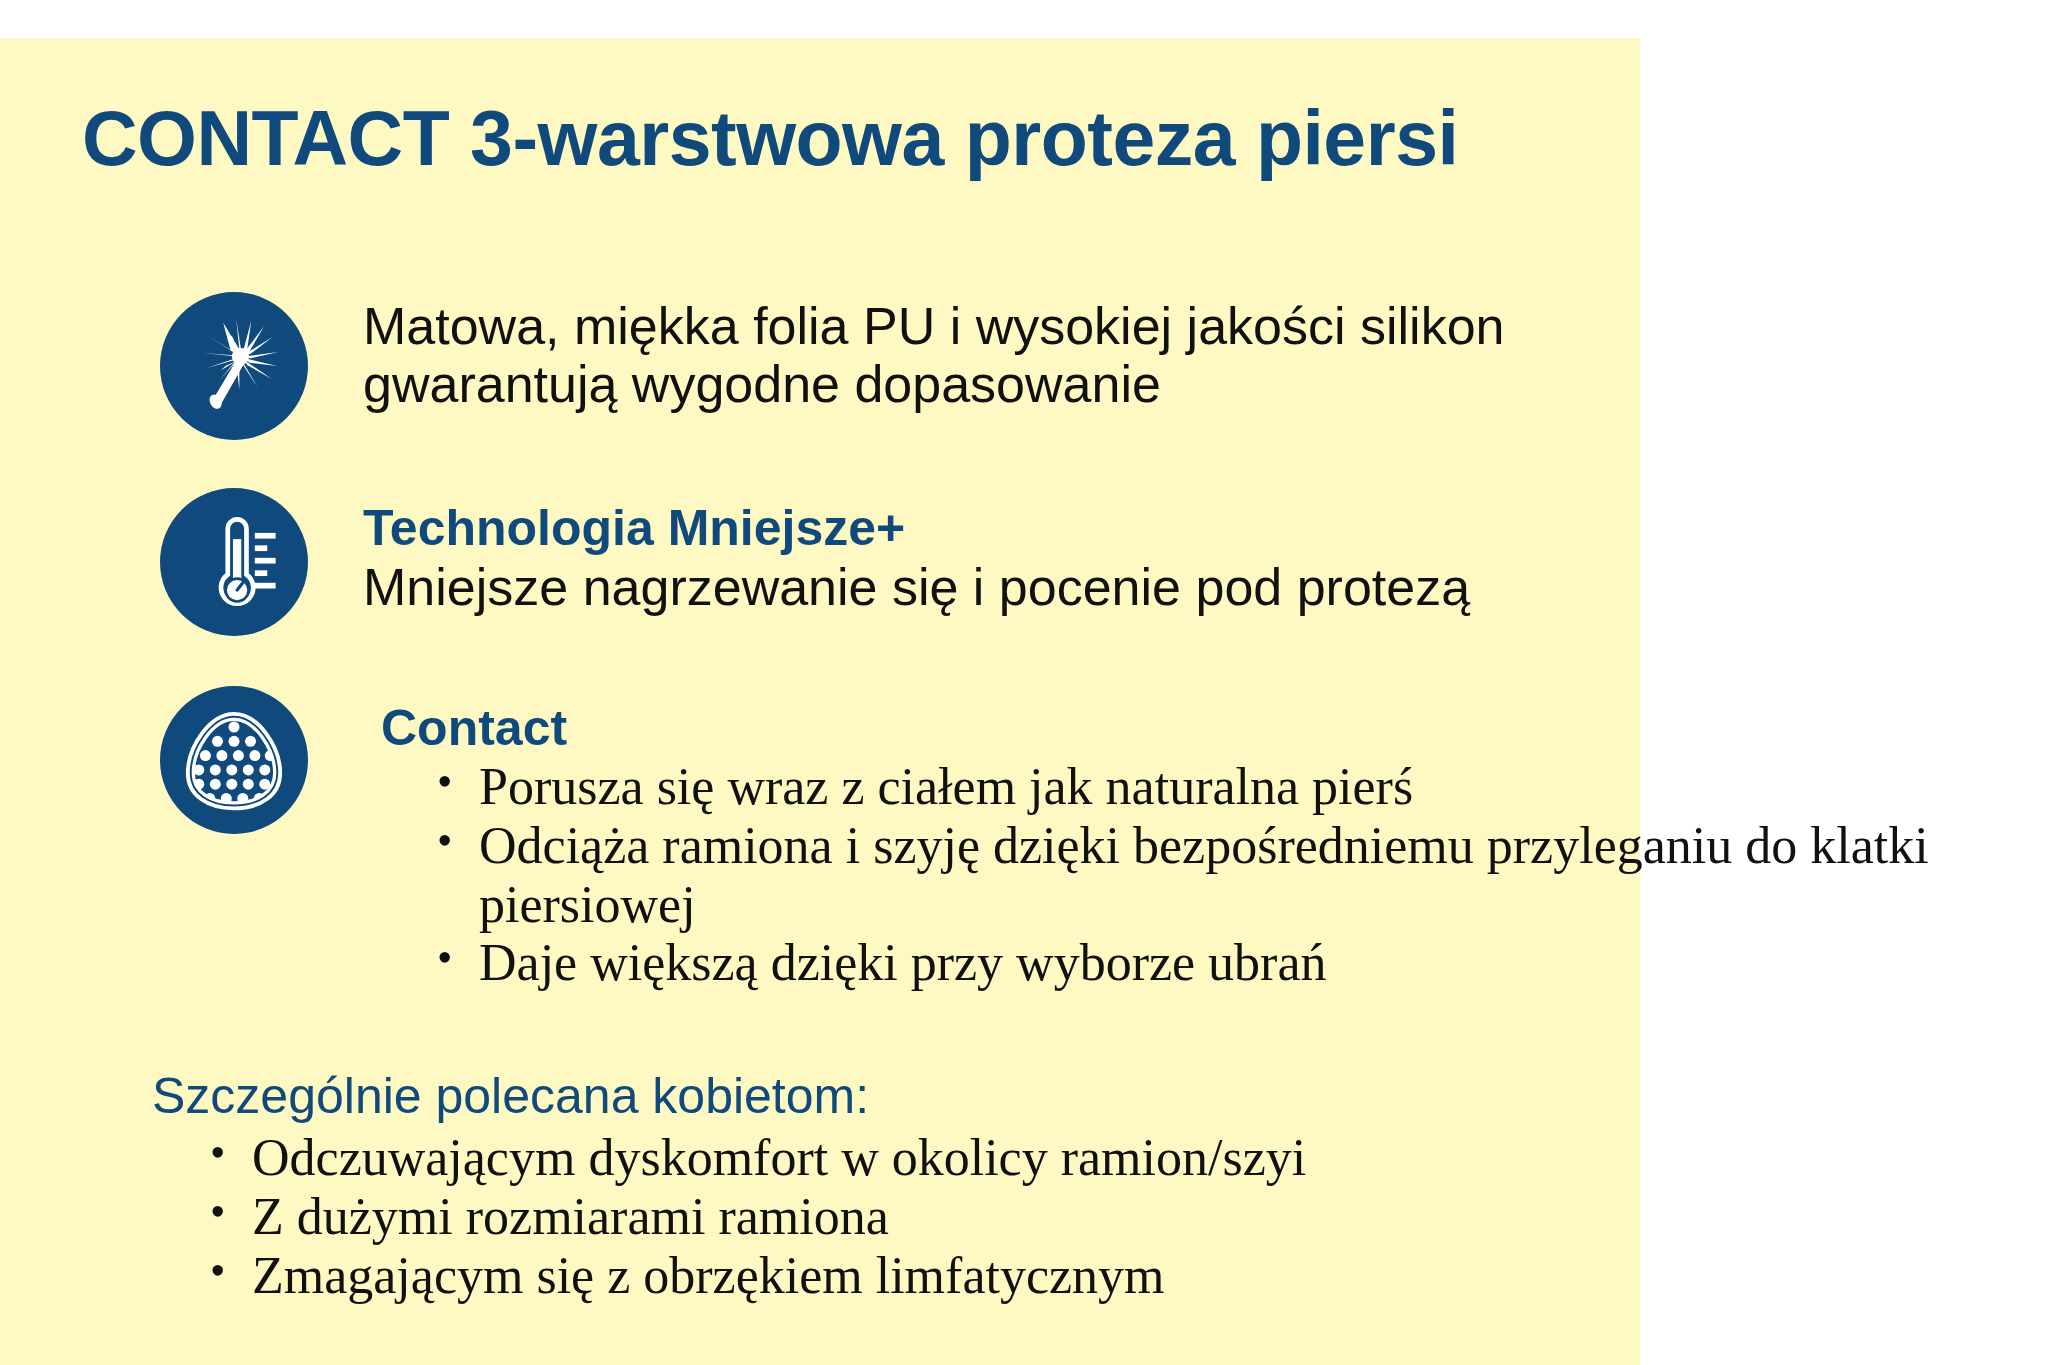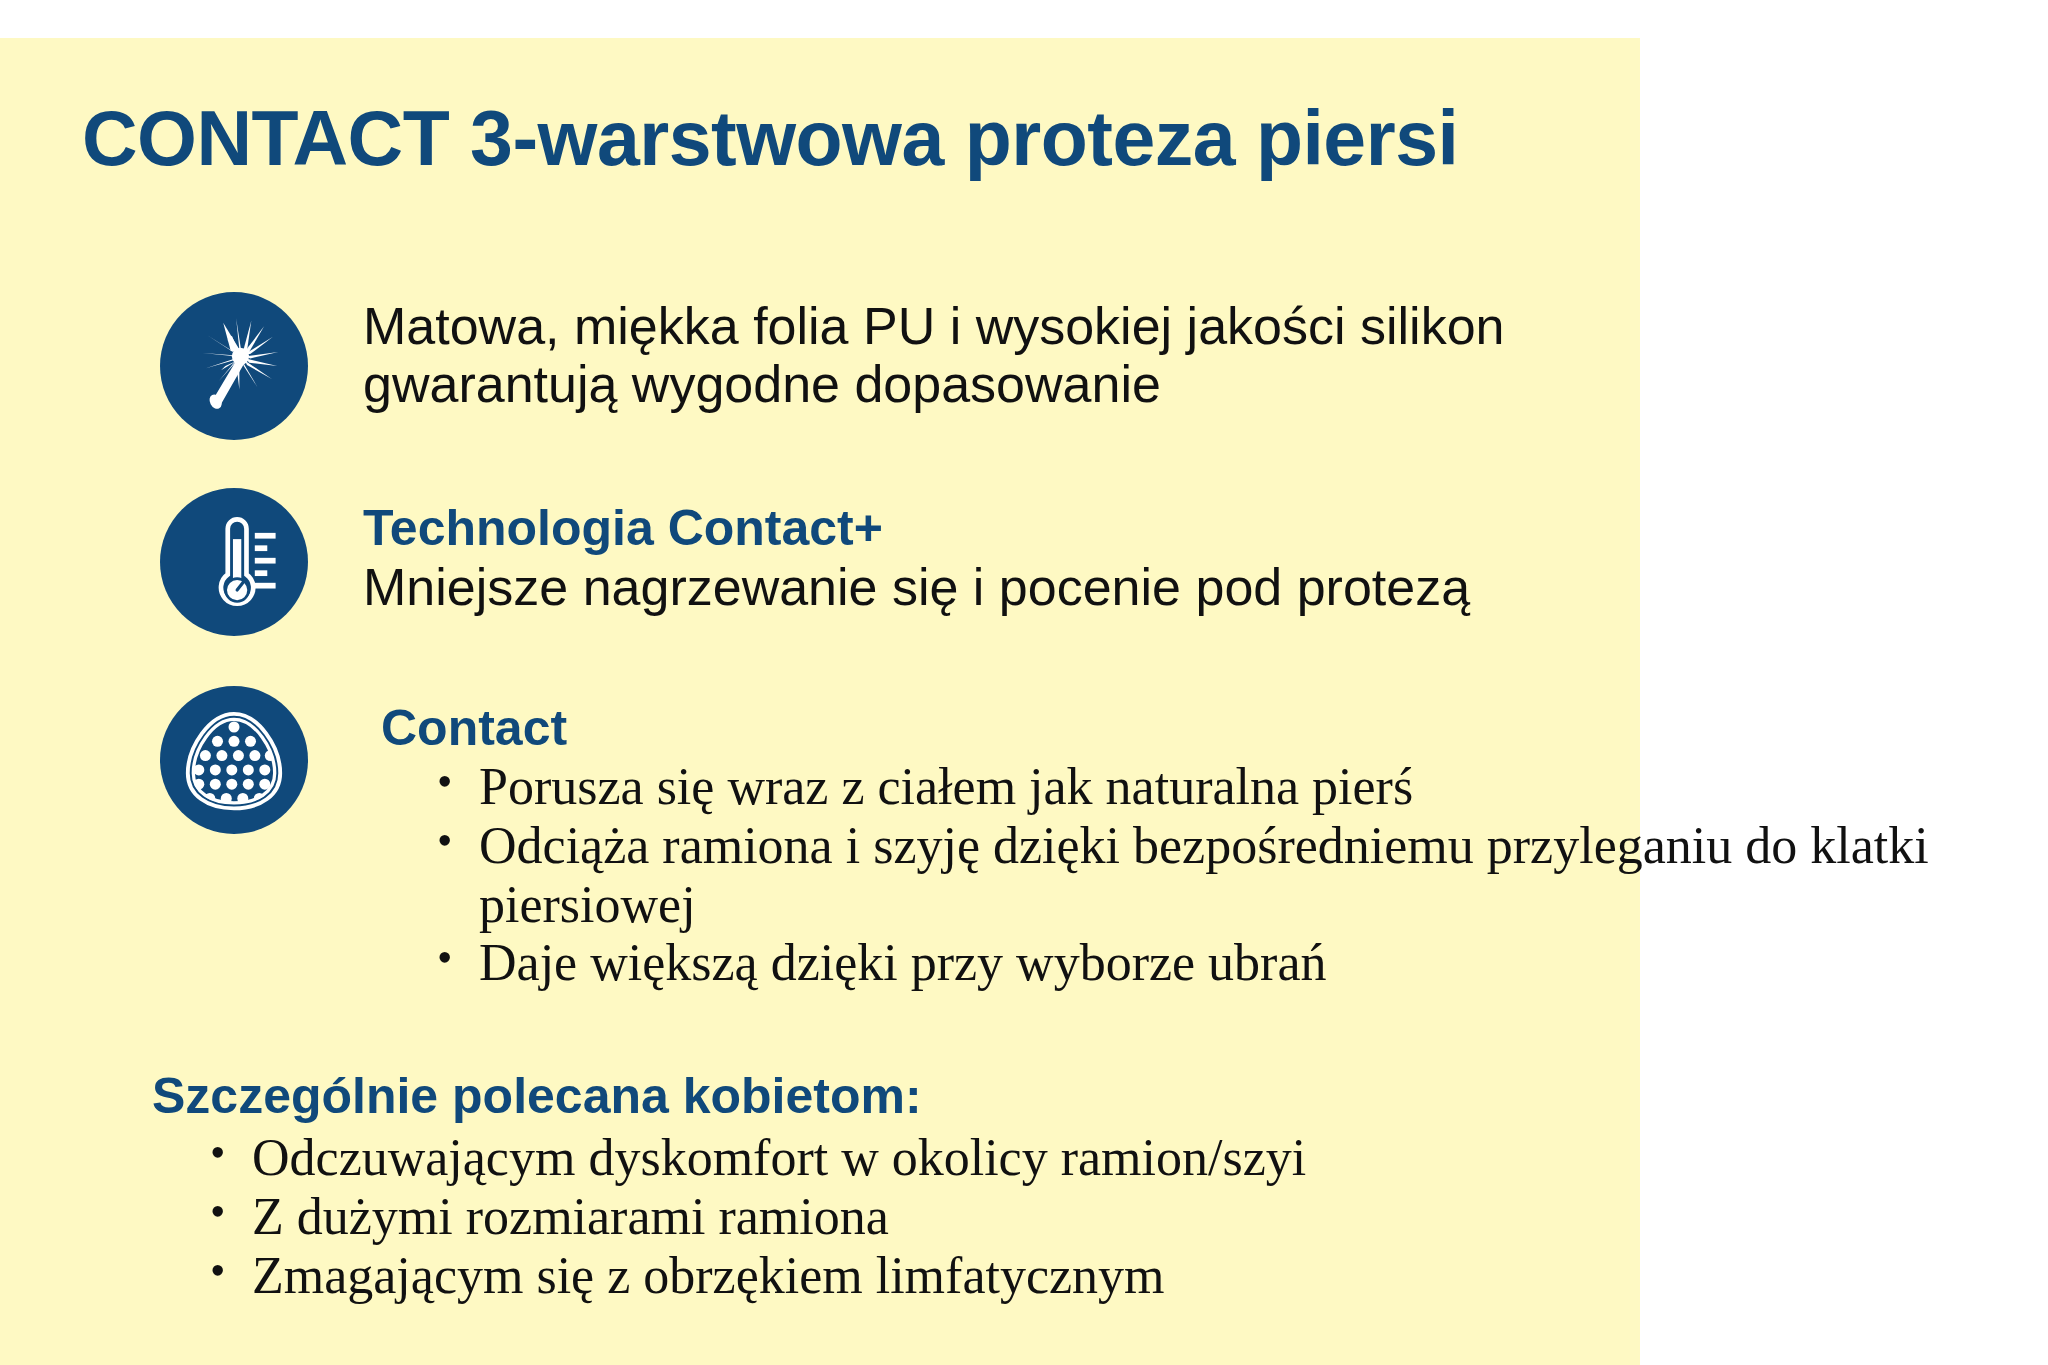--- a/index.html
+++ b/index.html
@@ -101,21 +101,21 @@
 
   
   .bottom-section {
     position: absolute;
     left: 152px;
     top: 1030px;
     width: 1800px;
   }
   .bottom-head {
     color: #10497B;
-    font-weight: bold;
+    font-weight: normal;
     font-size: 50px;
     line-height: 1.14;
     margin-bottom: 4px;
   }
   .bottom-section ul.bullets {
     margin-left: 50px;
   }
 </style>
 </head>
 <body>
@@ -179,21 +179,21 @@
           <rect x="70" y="22" width="20" height="5.5"></rect>
           <rect x="70" y="34" width="12" height="5.5"></rect>
           <rect x="70" y="46" width="20" height="5.5"></rect>
           <rect x="70" y="58" width="12" height="5.5"></rect>
           <rect x="70" y="70" width="20" height="5.5"></rect>
         </g>
       </svg>
     </span>
   </div>
   <div class="feature-text" style="left:363px; top:462px; width:1640px;">
-    <div class="sub-head">Technologia Contact+</div>
+    <div class="sub-head">Technologia Mniejsze+</div>
     <div class="body-line">Mniejsze nagrzewanie się i pocenie pod protezą</div>
   </div>
 
   <div class="icon-badge" style="left:160px; top:648px;">
     <span>
       <svg width="110" height="110" viewBox="0 0 100 100" aria-hidden="true">
         <defs>
           <clipPath id="cupClip">
             <path d="M50 12 C70 12 88 40 88 62 C88 80 72 90 50 90 C28 90 12 80 12 62 C12 40 30 12 50 12 Z"></path>
           </clipPath>

